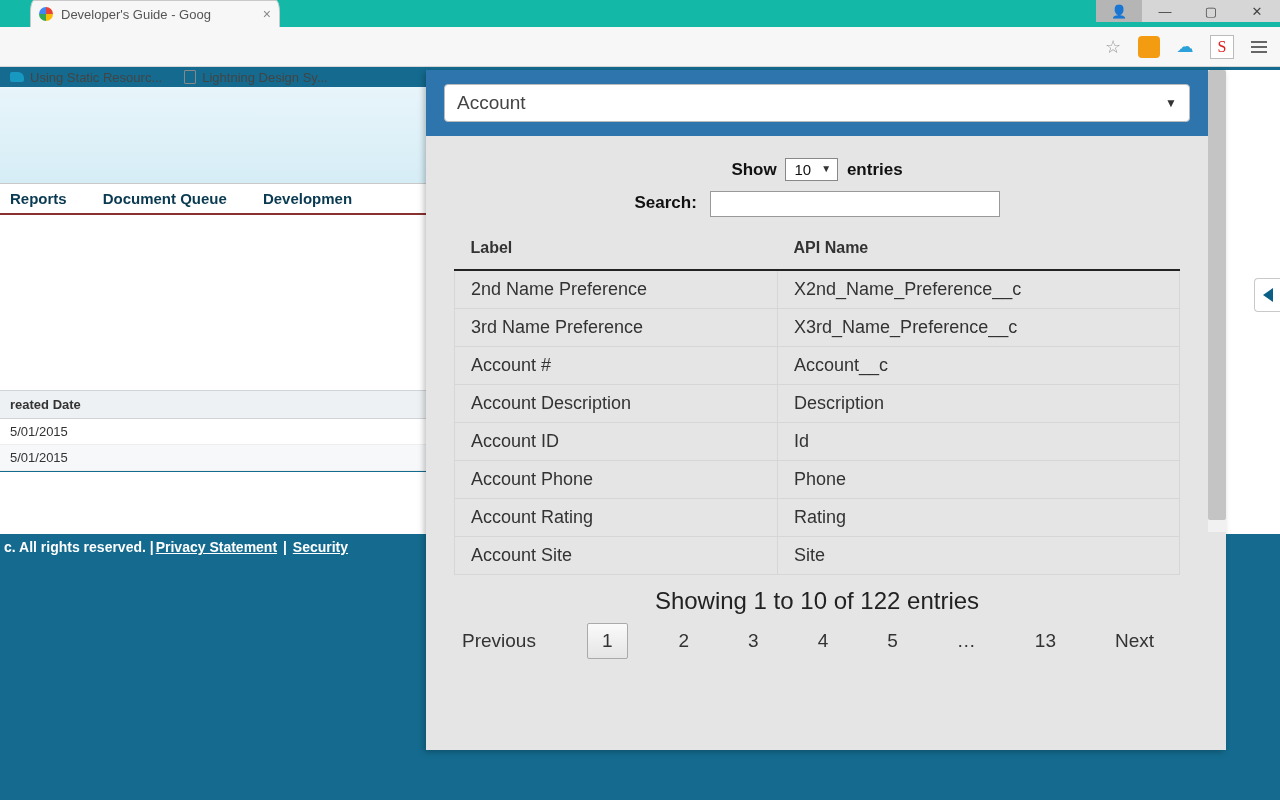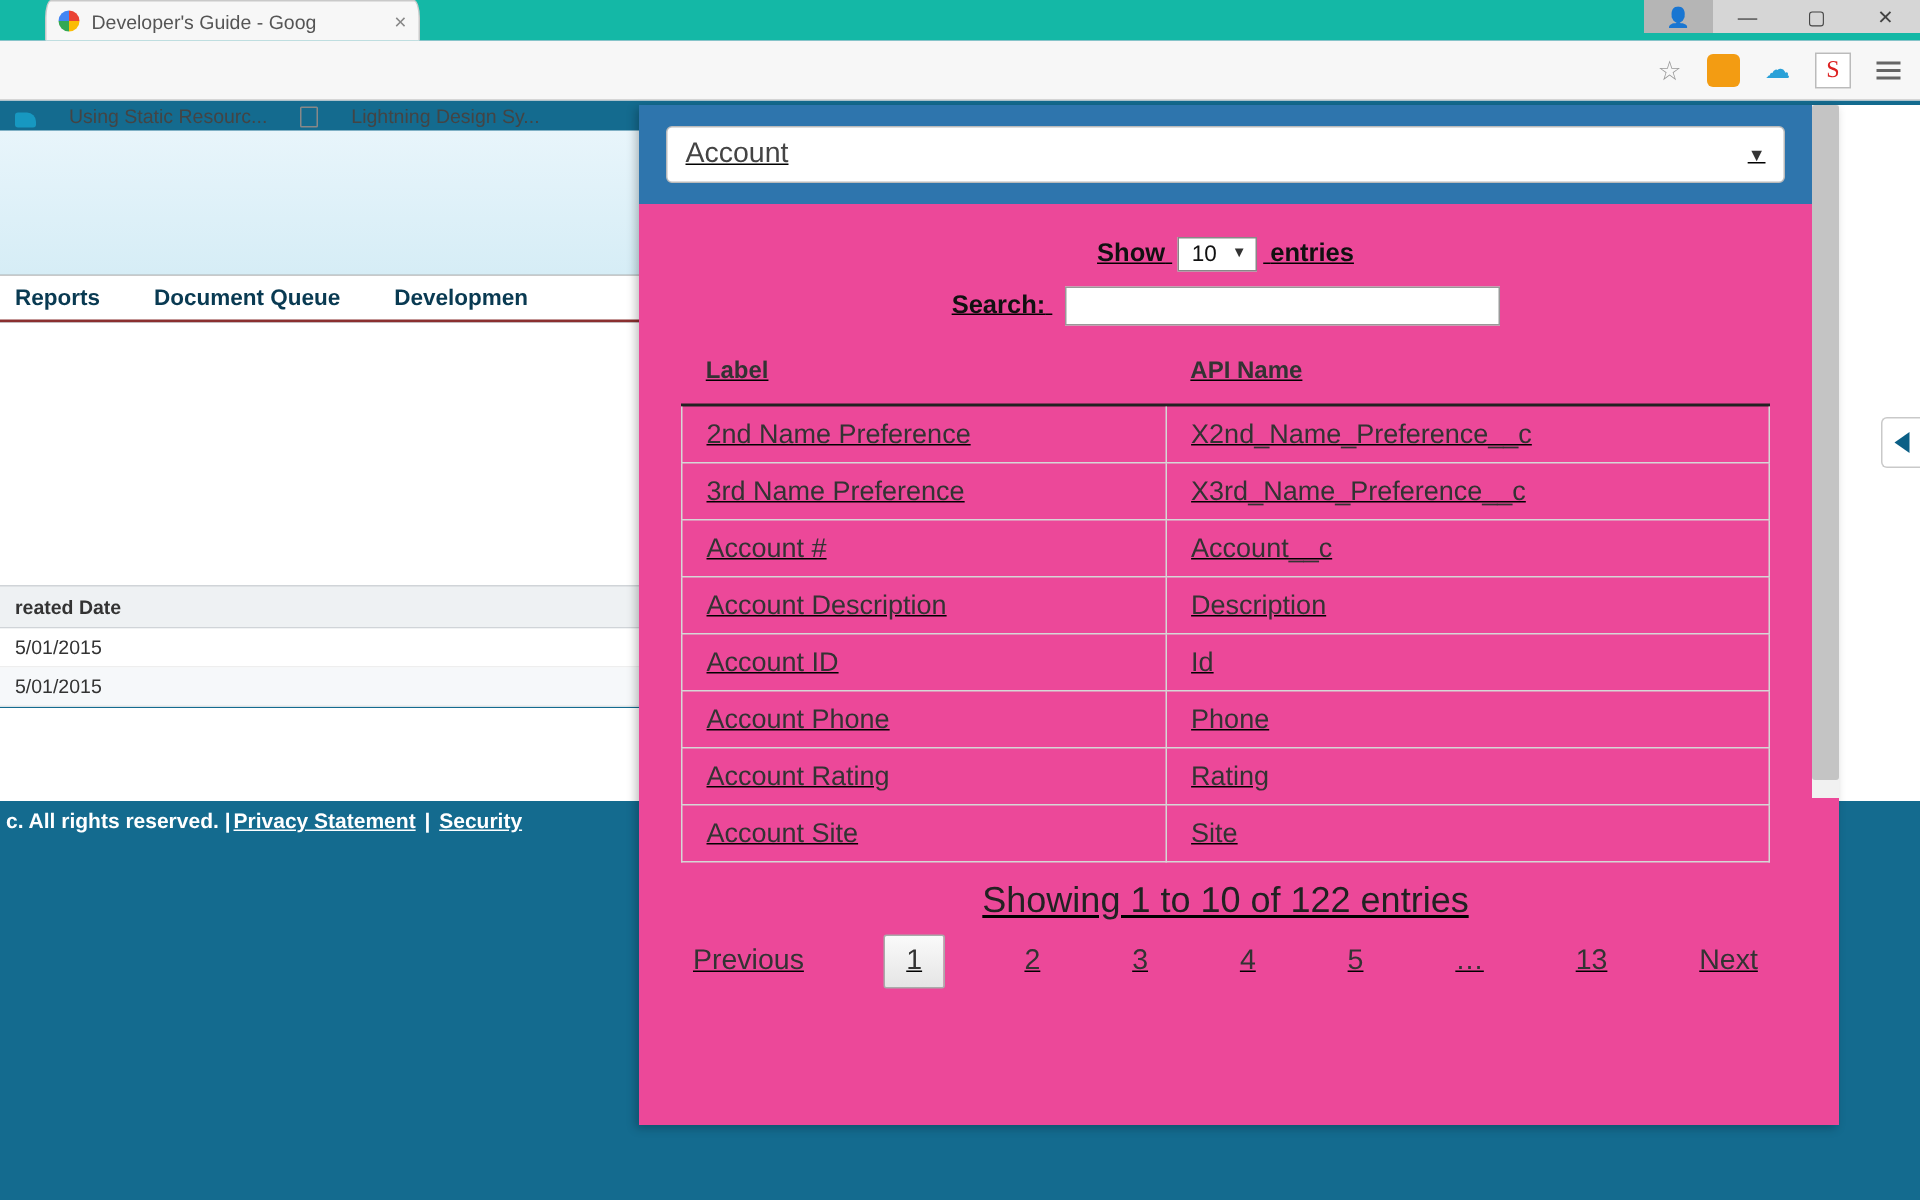--- a/index.html
+++ b/index.html
@@ -19,21 +19,21 @@
   .toolbar { position:absolute; top:27px; left:0; right:0; height:40px; background:#f7f7f7; border-bottom:1px solid #d6d6d6; display:flex; align-items:center; justify-content:flex-end; padding:0 10px; gap:14px; }
   .tb-icon { width:22px; height:22px; display:flex; align-items:center; justify-content:center; color:#777; }
   .star { font-size:18px; color:#999; }
   .drop-icon { width:22px; height:22px; background:#f39c12; border-radius:4px; }
   .cloud-icon { color:#2aa1d8; font-size:17px; }
   .ext-icon { width:24px; height:24px; border:1px solid #bbb; background:#fff; display:flex; align-items:center; justify-content:center; color:#d22; font-family:cursive; font-size:16px; }
   .burger { display:flex; flex-direction:column; gap:3px; }
   .burger span { width:16px; height:2px; background:#666; }
 
   .bookmarks { position:absolute; top:67px; left:0; right:0; height:20px; display:flex; align-items:center; gap:22px; padding:0 10px; font-size:13px; color:#444; }
-  .bookmarks .bk { display:flex; align-items:flex-end; gap:22px; }
+  .bookmarks .bk { display:flex; align-items:center; gap:6px; }
   .sf-favicon { width:14px; height:10px; background:#1798c1; border-radius:2px 6px 2px 2px; }
   .page-favicon { width:12px; height:14px; border:1px solid #888; border-radius:1px; }
 
   
   .page-top { position:absolute; top:87px; left:0; right:0; height:96px; background:linear-gradient(#e8f5fb,#d6edf6); }
   .page-nav { position:absolute; top:183px; left:0; right:0; height:32px; background:#fff; border-top:1px solid #c9c9c9; border-bottom:2px solid #8a3030; display:flex; align-items:center; gap:36px; padding-left:10px; font-size:15px; font-weight:bold; color:#093a52; }
   .page-mid { position:absolute; top:215px; left:0; right:0; height:175px; background:#fff; }
   .bg-table { position:absolute; top:390px; left:0; right:0; background:#fff; font-size:13px; }
   .bg-th { background:#eef1f3; border-top:1px solid #d0d4d8; border-bottom:1px solid #d0d4d8; padding:6px 10px; font-weight:bold; color:#333; }
   .bg-td { padding:5px 10px; border-bottom:1px solid #eee; color:#333; background:#fff; }
@@ -41,21 +41,21 @@
   .page-spacer { position:absolute; top:472px; left:0; right:0; height:62px; background:#fff; }
   .footer { position:absolute; top:534px; left:0; right:0; height:26px; background:#146b8f; color:#fff; font-size:14px; font-weight:bold; display:flex; align-items:center; padding-left:4px; }
   .footer a { color:#fff; text-decoration:underline; margin:0 2px; }
 
   
   .side-tab { position:absolute; right:0; top:278px; width:26px; height:34px; background:#fff; border:1px solid #c9c9c9; border-right:none; border-radius:4px 0 0 4px; display:flex; align-items:center; justify-content:center; }
   .side-tab .tri { width:0; height:0; border-top:7px solid transparent; border-bottom:7px solid transparent; border-right:10px solid #0b5f86; }
 
   
   .popup-wrap { position:absolute; top:70px; left:426px; width:800px; height:680px; }
-  .popup { width:100%; height:100%; background:#ec4899; box-shadow:-2px 2px 6px rgba(0,0,0,.25); position:relative;text-decoration:underline; }
+  .popup { width:100%; height:100%; background:#e5e5e5; box-shadow:-2px 2px 6px rgba(0,0,0,.25); position:relative; }
   .popup-scroll { position:absolute; top:0; right:0; width:18px; height:462px; background:#f1f1f1; }
   .popup-thumb { position:absolute; top:0; right:0; width:18px; height:450px; background:#c4c4c4; border-radius:2px; }
 
   .popup-head { background:#2e75ad; padding:14px 18px; margin-right:18px; }
   .obj-select { width:100%; height:38px; background:#fff; border:1px solid #bbb; border-radius:4px; display:flex; align-items:center; justify-content:space-between; padding:0 12px; font-size:19px; color:#444; }
   .obj-select .caret { font-size:12px; color:#333; }
 
   .popup-body { padding:14px 28px 0 28px; margin-right:18px; }
   .controls-row { text-align:center; font-size:17px; color:#111; margin:8px 0 10px; }
   .controls-row b { font-weight:bold; }
@@ -63,21 +63,21 @@
   .len-select::after { content:"▼"; position:absolute; right:6px; top:4px; font-size:10px; color:#333; }
   .search-row { text-align:center; font-size:17px; font-weight:bold; color:#111; margin-bottom:14px; }
   .search-input { width:290px; height:26px; border:1px solid #999; margin-left:8px; vertical-align:middle; background:#fff; }
 
   table.dt { width:100%; border-collapse:collapse; font-size:18px; color:#333; }
   table.dt thead th { text-align:left; padding:8px 16px 12px; font-size:16px; font-weight:bold; border-bottom:2px solid #222; }
   table.dt tbody td { padding:8px 16px; border:1px solid #d6d6d6; }
   table.dt tbody tr:first-child td { border-top:2px solid #222; }
 
   .info { text-align:center; font-size:24px; color:#222; margin:12px 0 8px; }
-  .pager { display:flex; justify-content:space-between; align-items:center; gap:25px; font-size:19px; color:#333; padding-bottom:18px; }
+  .pager { display:flex; justify-content:flex-start; align-items:center; gap:43px; font-size:19px; color:#333; padding-bottom:18px; }
   .pager .pg { padding:4px 8px; cursor:pointer; }
   .pager .pg.current { border:1px solid #aaa; background:linear-gradient(#fafafa,#e5e5e5); border-radius:2px; padding:6px 14px; }
 
   .right-fill { position:absolute; top:70px; left:1226px; width:54px; height:462px; background:#fff; }
 </style>
 </head>
 <body>
 
 <div class="titlebar">
   <div class="tab">

